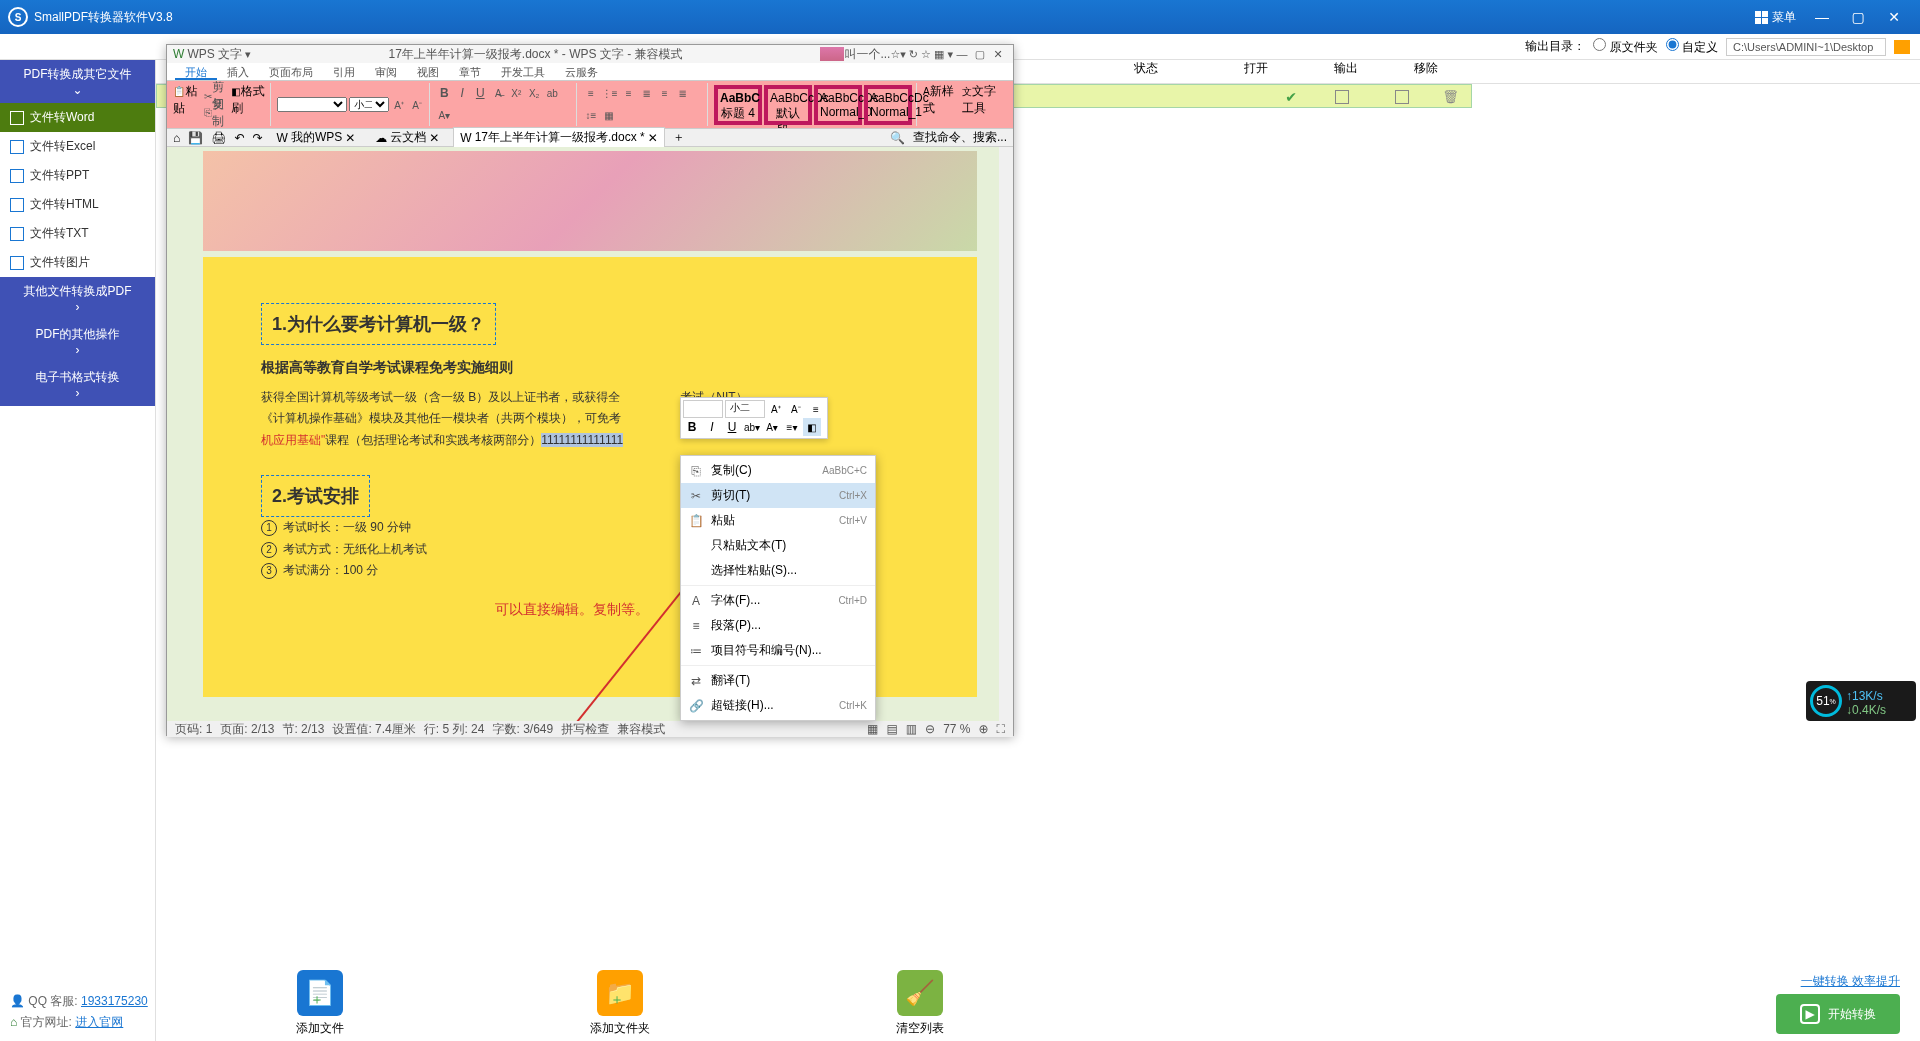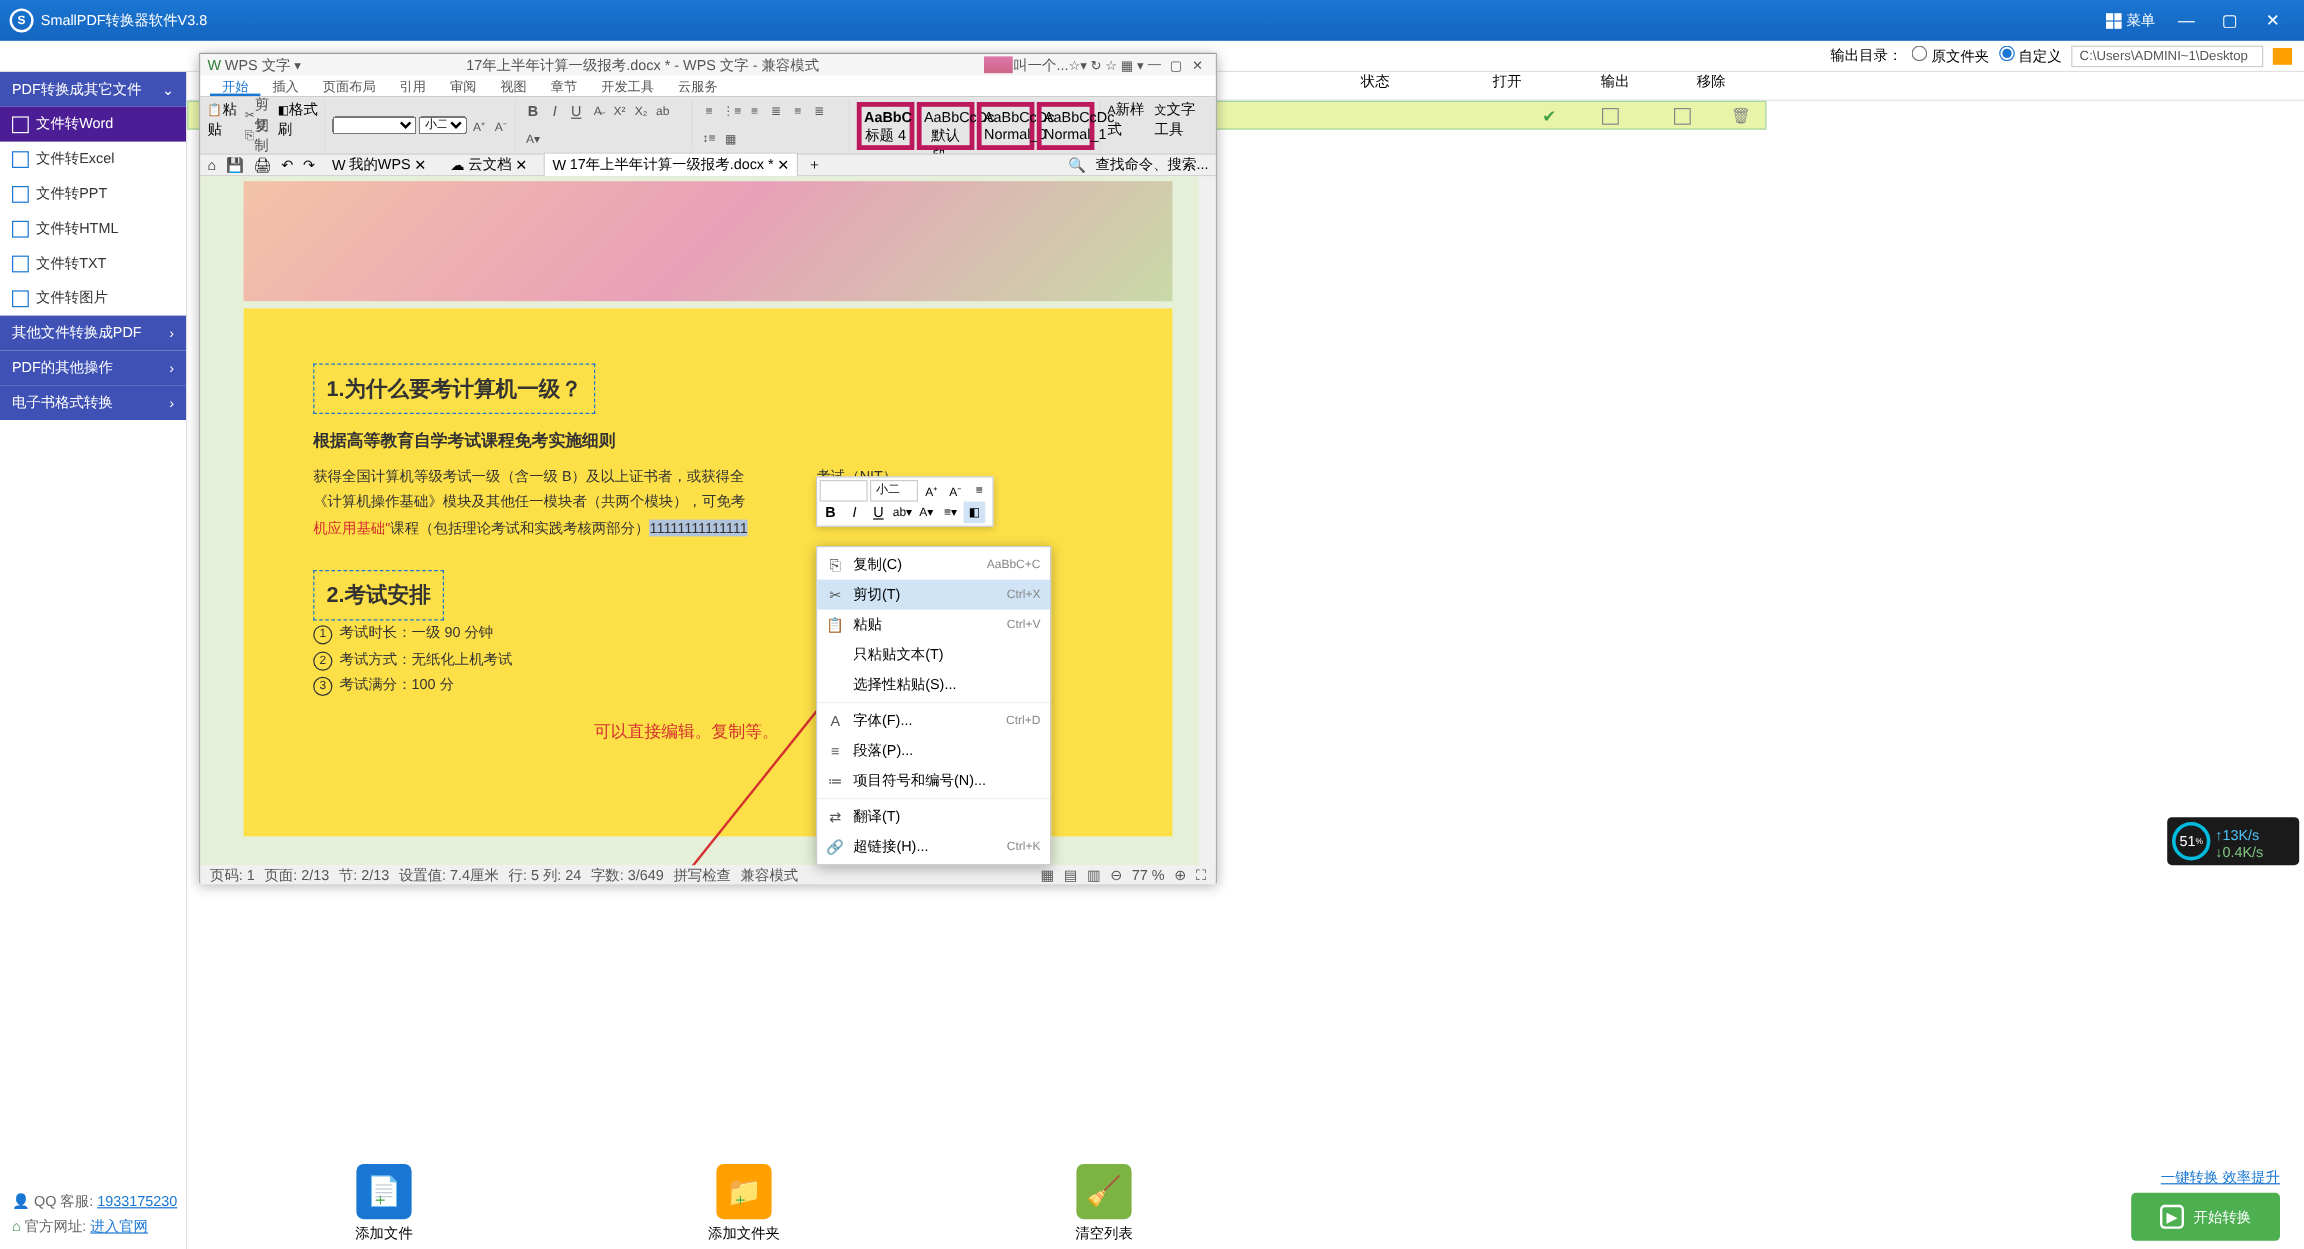--- a/index.html
+++ b/index.html
@@ -10,24 +10,24 @@
 .titlebar .menu-btn { display:flex; align-items:center; gap:4px; padding:4px 8px; cursor:pointer; }
 .titlebar .winctl { width:36px; text-align:center; font-size:14px; cursor:pointer; }
 .grid-icon { display:inline-grid; grid-template-columns:repeat(2,6px); grid-template-rows:repeat(2,6px); gap:1px; }
 .grid-icon span { background:#fff; }
 .outpath { height:26px; border-bottom:1px solid #e0e0e0; display:flex; align-items:center; justify-content:flex-end; padding:0 10px; font-size:11px; gap:8px; }
 .outpath input[type=radio]{ accent-color:#1976d2; }
 .outpath .path { border:1px solid #ccc; padding:2px 6px; width:160px; color:#555; font-size:11px; }
 .outpath .folder { width:16px; height:14px; background:#ffa000; display:inline-block; }
 .body { display:flex; height:calc(100% - 60px); }
 .sidebar { width:156px; background:#fff; border-right:1px solid #e0e0e0; position:relative; }
-.sidebar .grp { background:#3f51b5; color:#fff; padding:6px 10px; display:flex; justify-content:space-between; align-items:center; cursor:pointer; font-size:12px; }
+.sidebar .grp { background:#3f51b5; color:#fff; padding:6px 10px; display:flex; justify-content:flex-end; align-items:center; cursor:pointer; font-size:12px;flex-direction:column; }
 .sidebar .grp .chev { font-size:12px; }
 .sidebar .item { padding:6px 10px; display:flex; align-items:center; gap:6px; color:#333; cursor:pointer; font-size:12px; }
-.sidebar .item.active { background:#4c1d95; color:#fff; }
+.sidebar .item.active { background:#4d7c0f; color:#fff; }
 .sidebar .item .ficon { width:14px; height:14px; border:1px solid #1976d2; display:inline-block; position:relative; }
 .sidebar .item.active .ficon { border-color:#fff; }
 .sidebar .footer { position:absolute; bottom:10px; left:10px; font-size:11px; color:#666; }
 .sidebar .footer a { color:#1976d2; text-decoration:underline; }
 .main { flex:1; position:relative; }
 .main .thead { display:flex; height:24px; border-bottom:1px solid #e0e0e0; font-size:12px; }
 .main .thead div { flex:0 0 auto; text-align:center; }
 .main .row0 { height:24px; background:#e8f5a9; border:1px solid #a5d6a7; width:1316px; margin-left:0; position:relative; }
 .main .row0 .chk { position:absolute; right:174px; top:4px; color:#43a047; font-size:14px; }
 .main .row0 .box { position:absolute; width:14px; height:14px; border:1px solid #888; top:5px; }
@@ -39,21 +39,21 @@
 .bottombar .promo { color:#1976d2; text-decoration:underline; margin-bottom:4px; }
 .bottombar .startbtn { background:#4caf50; color:#fff; padding:10px 24px; border-radius:4px; font-size:16px; display:flex; align-items:center; gap:8px; cursor:pointer; }
 .bottombar .startbtn .play { width:20px; height:20px; border:2px solid #fff; border-radius:4px; display:flex; align-items:center; justify-content:center; }
 .wps-window { position:absolute; left:166px; top:44px; width:848px; height:692px; background:#fff; border:1px solid #999; box-shadow:0 2px 10px rgba(0,0,0,.3); z-index:10; }
 .wps-title { height:18px; background:#f5f5f5; display:flex; align-items:center; padding:0 6px; font-size:11px; color:#555; }
 .wps-title .spacer { flex:1; }
 .wps-title .ctrl { width:18px; text-align:center; cursor:pointer; font-size:11px; }
 .wps-tabs { display:flex; height:18px; background:#fff; border-bottom:1px solid #ccc; padding-left:8px; }
 .wps-tabs .tab { padding:2px 10px; font-size:11px; color:#555; cursor:pointer; }
 .wps-tabs .tab.active { color:#1976d2; border-bottom:2px solid #1976d2; }
-.wps-ribbon { height:48px; background:#e5e5e5; border-bottom:1px solid #ccc; display:flex; align-items:center; padding:2px 6px; gap:6px; overflow:hidden; }
+.wps-ribbon { height:48px; background:#fca5a5; border-bottom:1px solid #ccc; display:flex; align-items:center; padding:2px 6px; gap:6px; overflow:hidden; }
 .wps-ribbon .rgroup { display:flex; align-items:center; gap:2px; border-right:1px solid #ddd; padding-right:4px; height:100%; }
 .wps-ribbon .rbtn { min-width:16px; height:16px; border:1px solid transparent; display:flex; align-items:center; justify-content:center; font-size:10px; color:#555; cursor:pointer; }
 .wps-ribbon .big { flex-direction:column; height:44px; font-size:10px; }
 .wps-ribbon .style { width:48px; height:40px; border:4px solid #be185d; font-size:9px; text-align:center; padding:2px; }
 .wps-docbar { height:18px; background:#f0f0f0; border-bottom:1px solid #ccc; display:flex; align-items:center; padding:0 6px; font-size:10px; gap:8px; }
 .wps-docbar .doctab { padding:1px 6px; display:flex; align-items:center; gap:3px; }
 .wps-docbar .doctab.active { background:#fff; border:1px solid #ccc; }
 .wps-content { height:574px; background:#e6f0d8; position:relative; overflow:hidden; }
 .wps-content .hero { height:100px; margin:4px 36px; background:linear-gradient(135deg,#f4c2a8,#e8a0b8,#c9d9a8); position:relative; }
 .wps-content .docarea { margin:6px 36px; background:#fde047; padding:46px 58px; height:440px; position:relative; font-size:13px; color:#333; line-height:1.8; }

